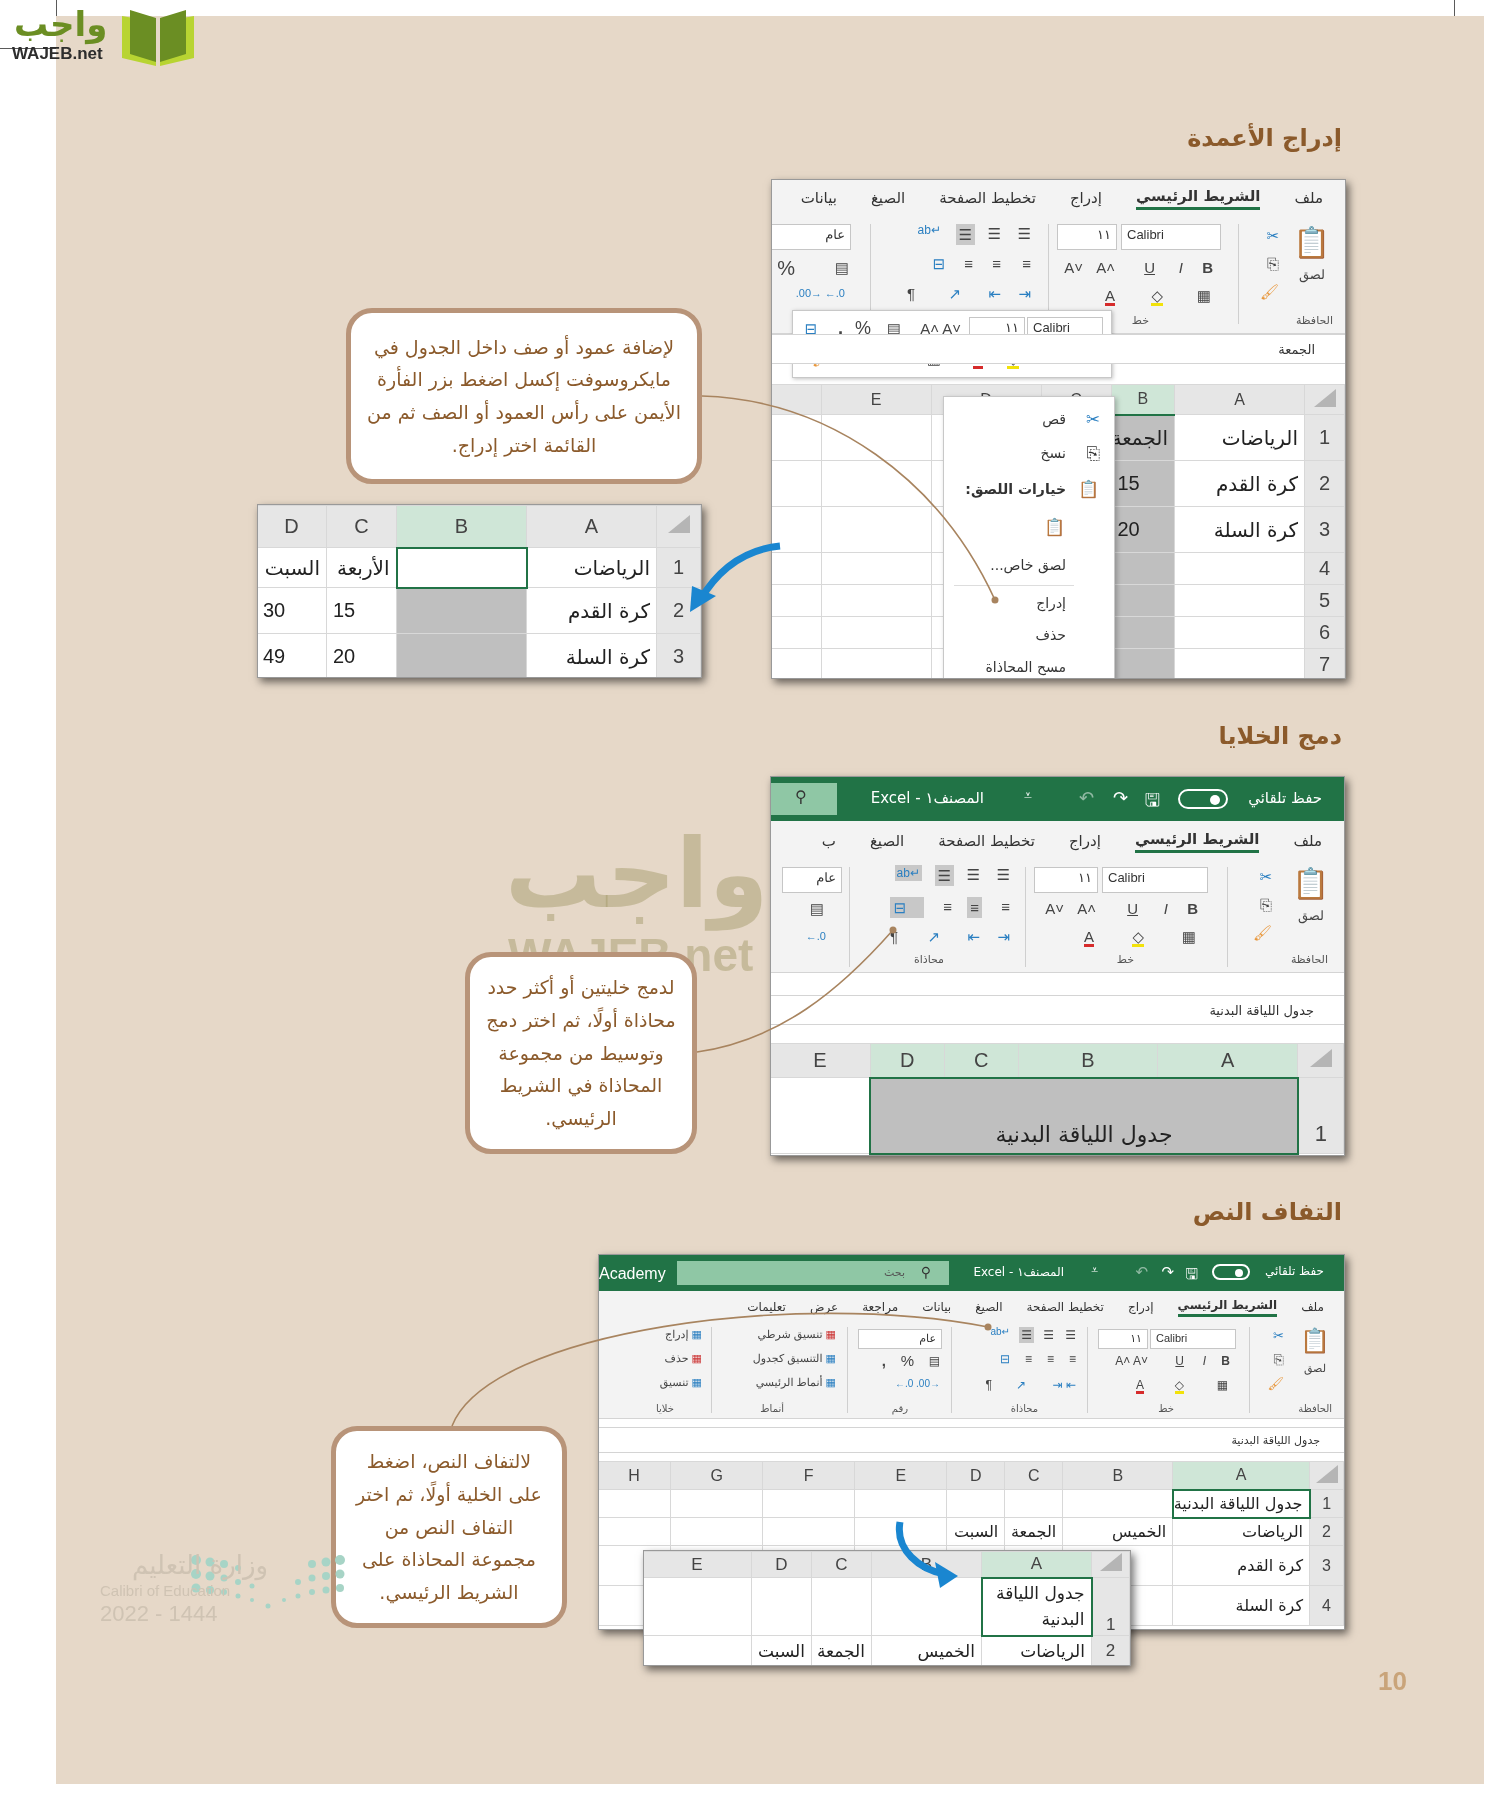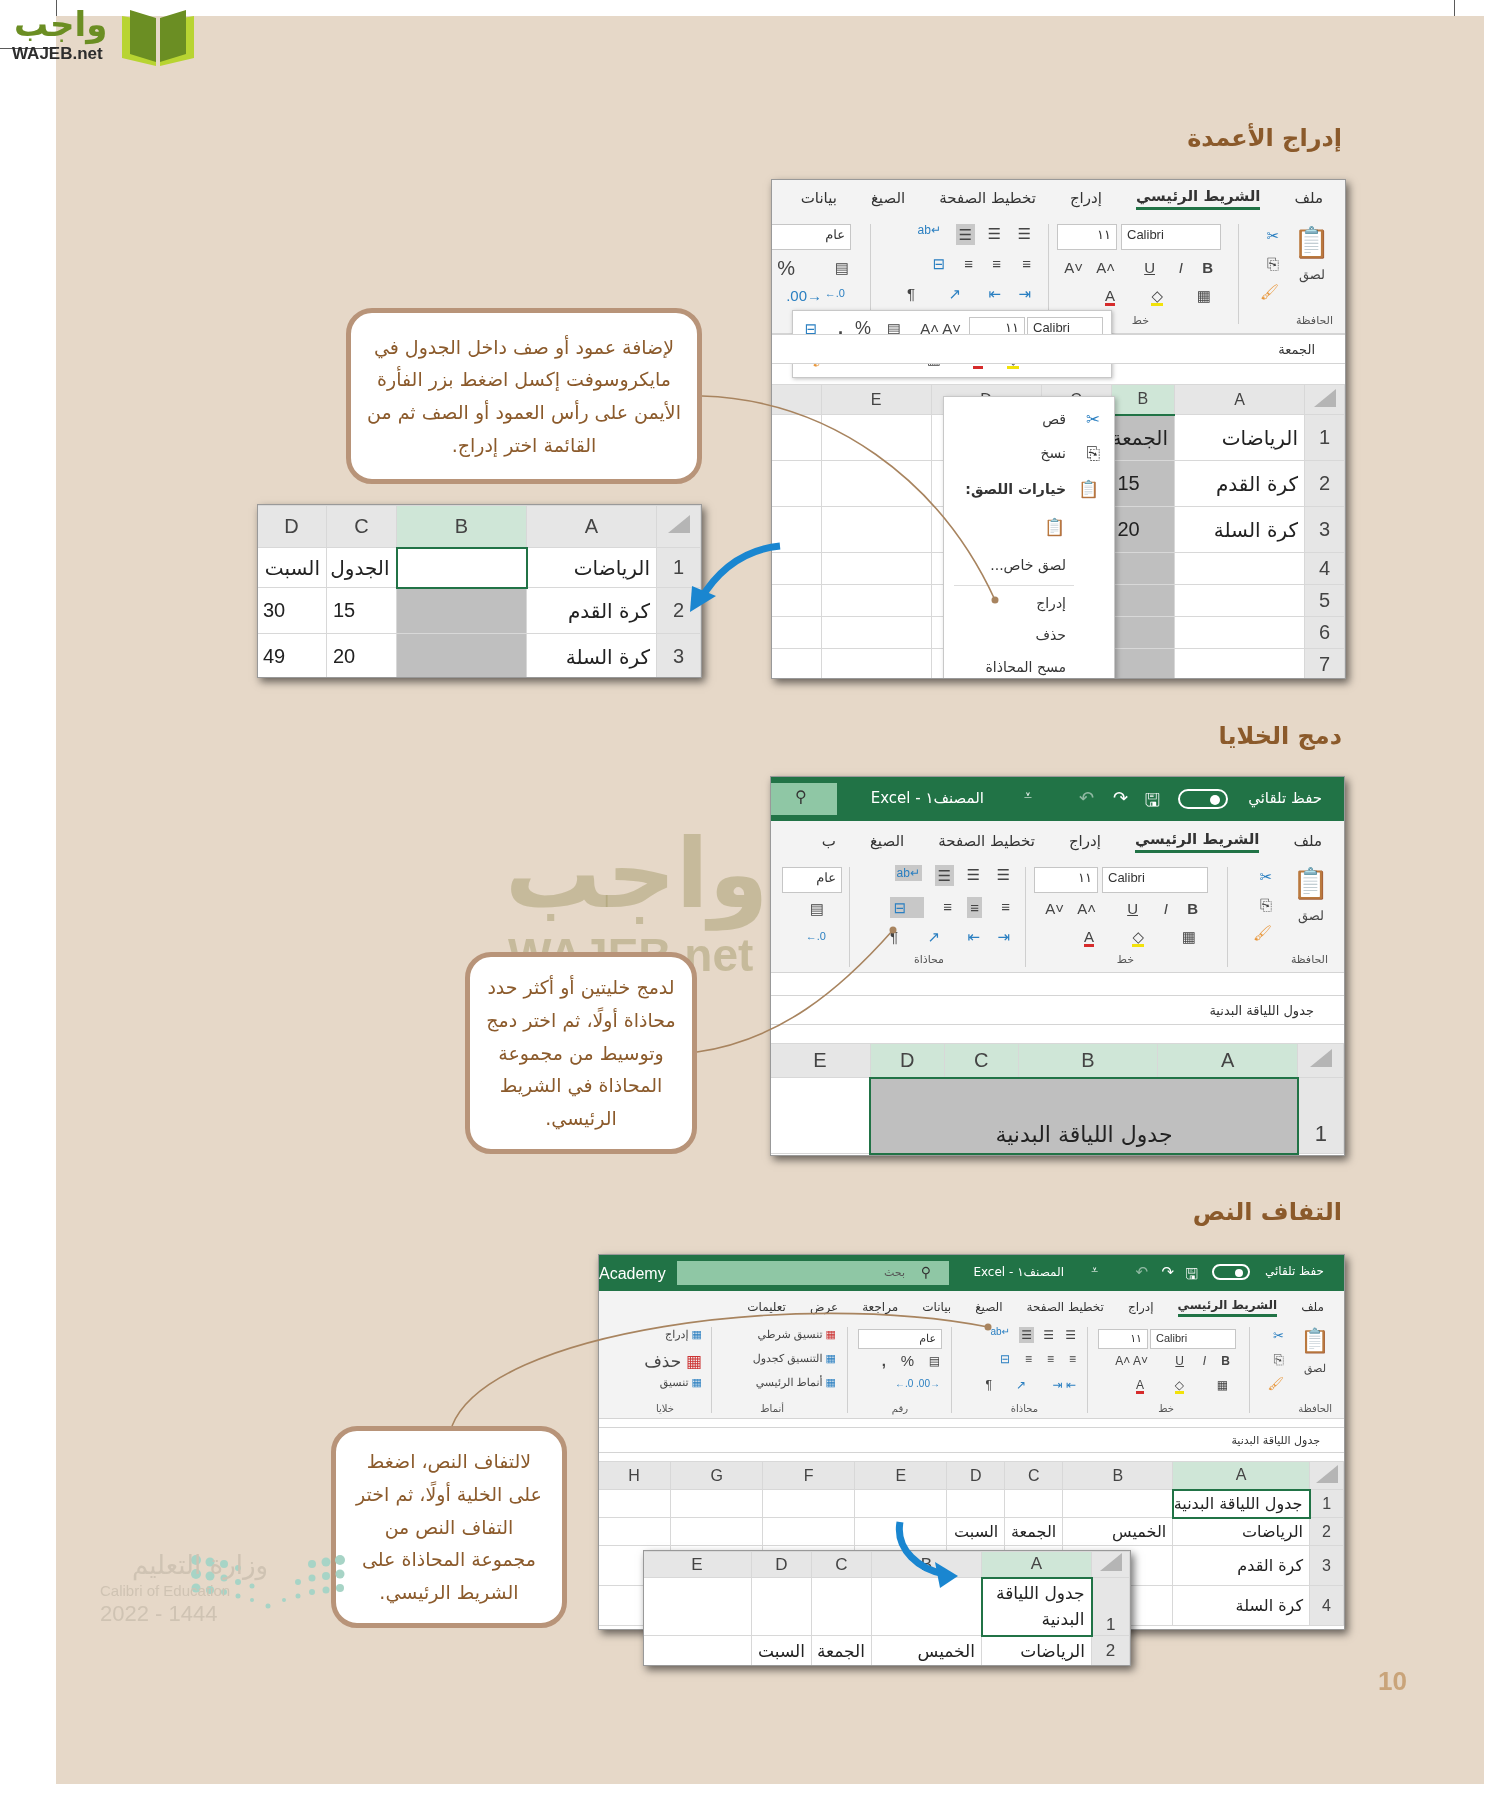--- a/index.html
+++ b/index.html
@@ -108,21 +108,21 @@
     <span class="ico" style="right:400px;top:40px;color:#2a7fc1">⊟</span>
     <span class="ico" style="right:314px;top:70px;color:#2a7fc1">⇥</span>
     <span class="ico" style="right:344px;top:70px;color:#2a7fc1">⇤</span>
     <span class="ico" style="right:384px;top:70px;color:#2a7fc1">↗</span>
     <span class="ico" style="right:430px;top:70px">¶</span>
     <div class="sep" style="right:474px;top:8px;height:100px"></div>
     <div class="inbox" style="right:494px;top:8px;width:80px;height:26px;direction:rtl">عام</div>
     <span class="ico" style="right:496px;top:44px">▤</span>
     <span class="ico" style="right:550px;top:42px;font-size:20px">%</span>
     <span class="ico" style="right:500px;top:72px;font-size:11px;color:#2a7fc1">←.0</span>
-    <span class="ico" style="right:523px;top:72px;font-size:15px;color:#2a7fc1">.00→</span>
+    <span class="ico" style="right:523px;top:72px;font-size:11px;color:#2a7fc1">.00→</span>
   </div>
 
   <div style="position:absolute;left:20px;top:130px;width:320px;height:68px;background:#fff;border:1px solid #c8c8c8;box-shadow:1px 1px 4px rgba(0,0,0,0.25)">
     <div class="inbox" style="right:8px;top:6px;width:76px;height:24px">Calibri</div>
     <div class="inbox" style="right:86px;top:6px;width:56px;height:24px;direction:rtl">١١</div>
     <span class="ico" style="right:150px;top:10px">A˄ A˅</span>
     <span class="ico" style="right:210px;top:10px">▤</span>
     <span class="ico" style="right:240px;top:8px;font-size:18px">%</span>
     <span class="ico" style="right:268px;top:8px;font-size:18px;font-weight:bold">,</span>
     <span class="ico" style="right:294px;top:10px;color:#2a7fc1">⊟</span>
@@ -238,21 +238,21 @@
       <th style="width:44px"><span class="corner"></span></th>
       <th style="width:130px">A</th>
       <th class="sel" style="width:130px">B</th>
       <th style="width:70px">C</th>
       <th style="width:70px">D</th>
     </tr>
     <tr style="height:40px;font-size:20px">
       <td class="rh">1</td>
       <td class="txt">الرياضات</td>
       <td style="border:2px solid #217346"></td>
-      <td class="txt">الجدول</td>
+      <td class="txt">الأربعة</td>
       <td class="txt">السبت</td>
     </tr>
     <tr style="height:46px;font-size:20px">
       <td class="rh">2</td>
       <td class="txt">كرة القدم</td>
       <td class="gray"></td>
       <td class="num">15</td>
       <td class="num">30</td>
     </tr>
     <tr style="height:46px;font-size:20px">
@@ -430,21 +430,21 @@
     <span class="ico" style="right:458px;top:30px;font-size:15px;font-weight:bold">,</span>
     <span class="ico" style="right:404px;top:56px;font-size:10px;color:#2a7fc1">←.0 .00→</span>
     <span class="grp-label" style="right:436px;top:80px;font-size:10px">رقم</span>
     <div class="sep" style="right:496px;top:4px;height:86px"></div>
     <span class="ico" style="right:508px;top:6px;font-size:11px;direction:rtl"><span style="color:#c33">▦</span> <span>تنسيق شرطي</span></span>
     <span class="ico" style="right:508px;top:30px;font-size:11px;direction:rtl"><span style="color:#2a7fc1">▦</span> <span>التنسيق كجدول</span></span>
     <span class="ico" style="right:508px;top:54px;font-size:11px;direction:rtl"><span style="color:#2a7fc1">▦</span> <span>أنماط الرئيسي</span></span>
     <span class="grp-label" style="right:560px;top:80px;font-size:10px">أنماط</span>
     <div class="sep" style="right:632px;top:4px;height:86px"></div>
     <span class="ico" style="right:642px;top:6px;font-size:11px;direction:rtl"><span style="color:#2a7fc1">▦</span> <span>إدراج</span></span>
-    <span class="ico" style="right:642px;top:30px;font-size:17px;direction:rtl"><span style="color:#c33">▦</span> <span>حذف</span></span>
+    <span class="ico" style="right:642px;top:30px;font-size:11px;direction:rtl"><span style="color:#c33">▦</span> <span>حذف</span></span>
     <span class="ico" style="right:642px;top:54px;font-size:11px;direction:rtl"><span style="color:#2a7fc1">▦</span> <span>تنسيق</span></span>
     <span class="grp-label" style="right:670px;top:80px;font-size:10px">خلايا</span>
   </div>
   <div class="namebox" style="top:172px;height:26px;font-size:11px;padding-right:24px">
     <span>جدول اللياقة البدنية</span>
   </div>
   <table class="grid" style="right:0;top:206px;width:747px;font-size:16px">
     <tbody>
         <tr style="height:28px">
       <th style="width:34px"><span class="corner"></span></th>

